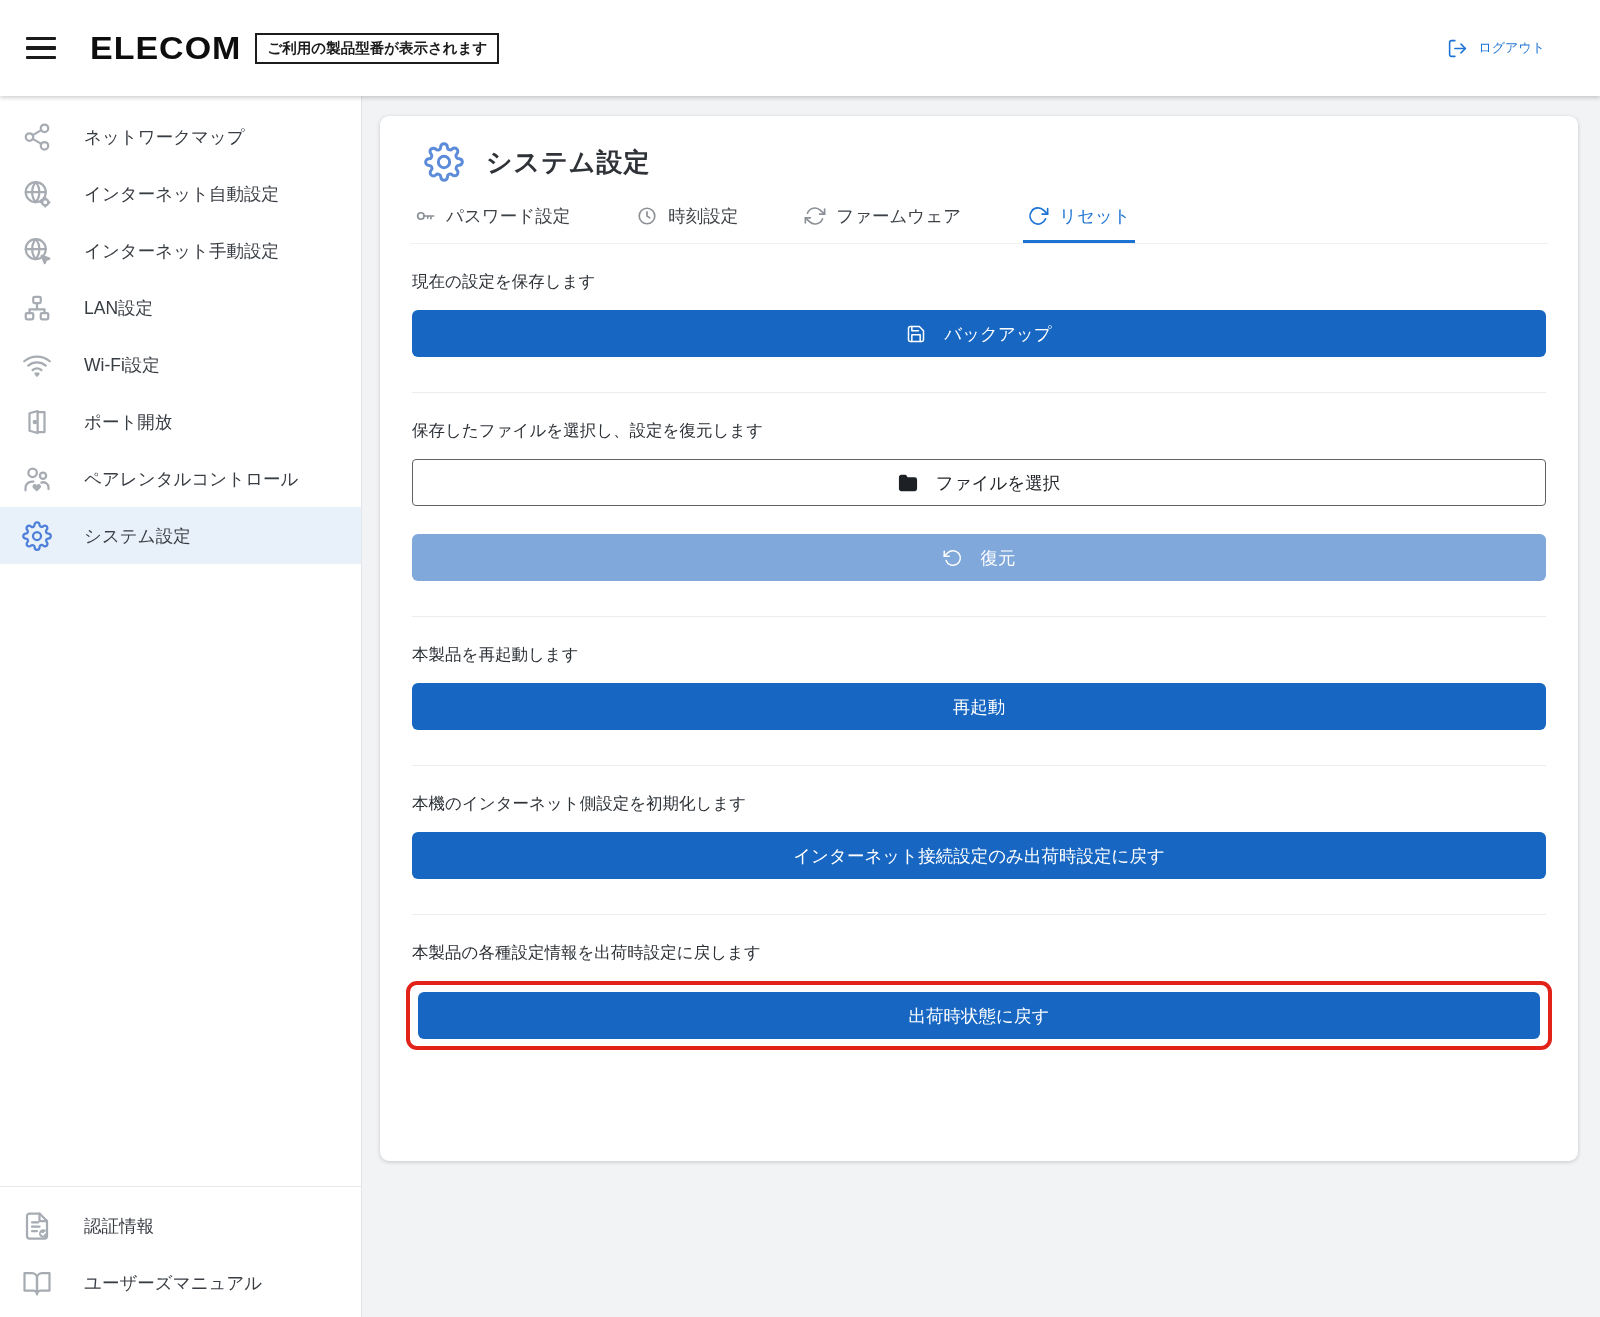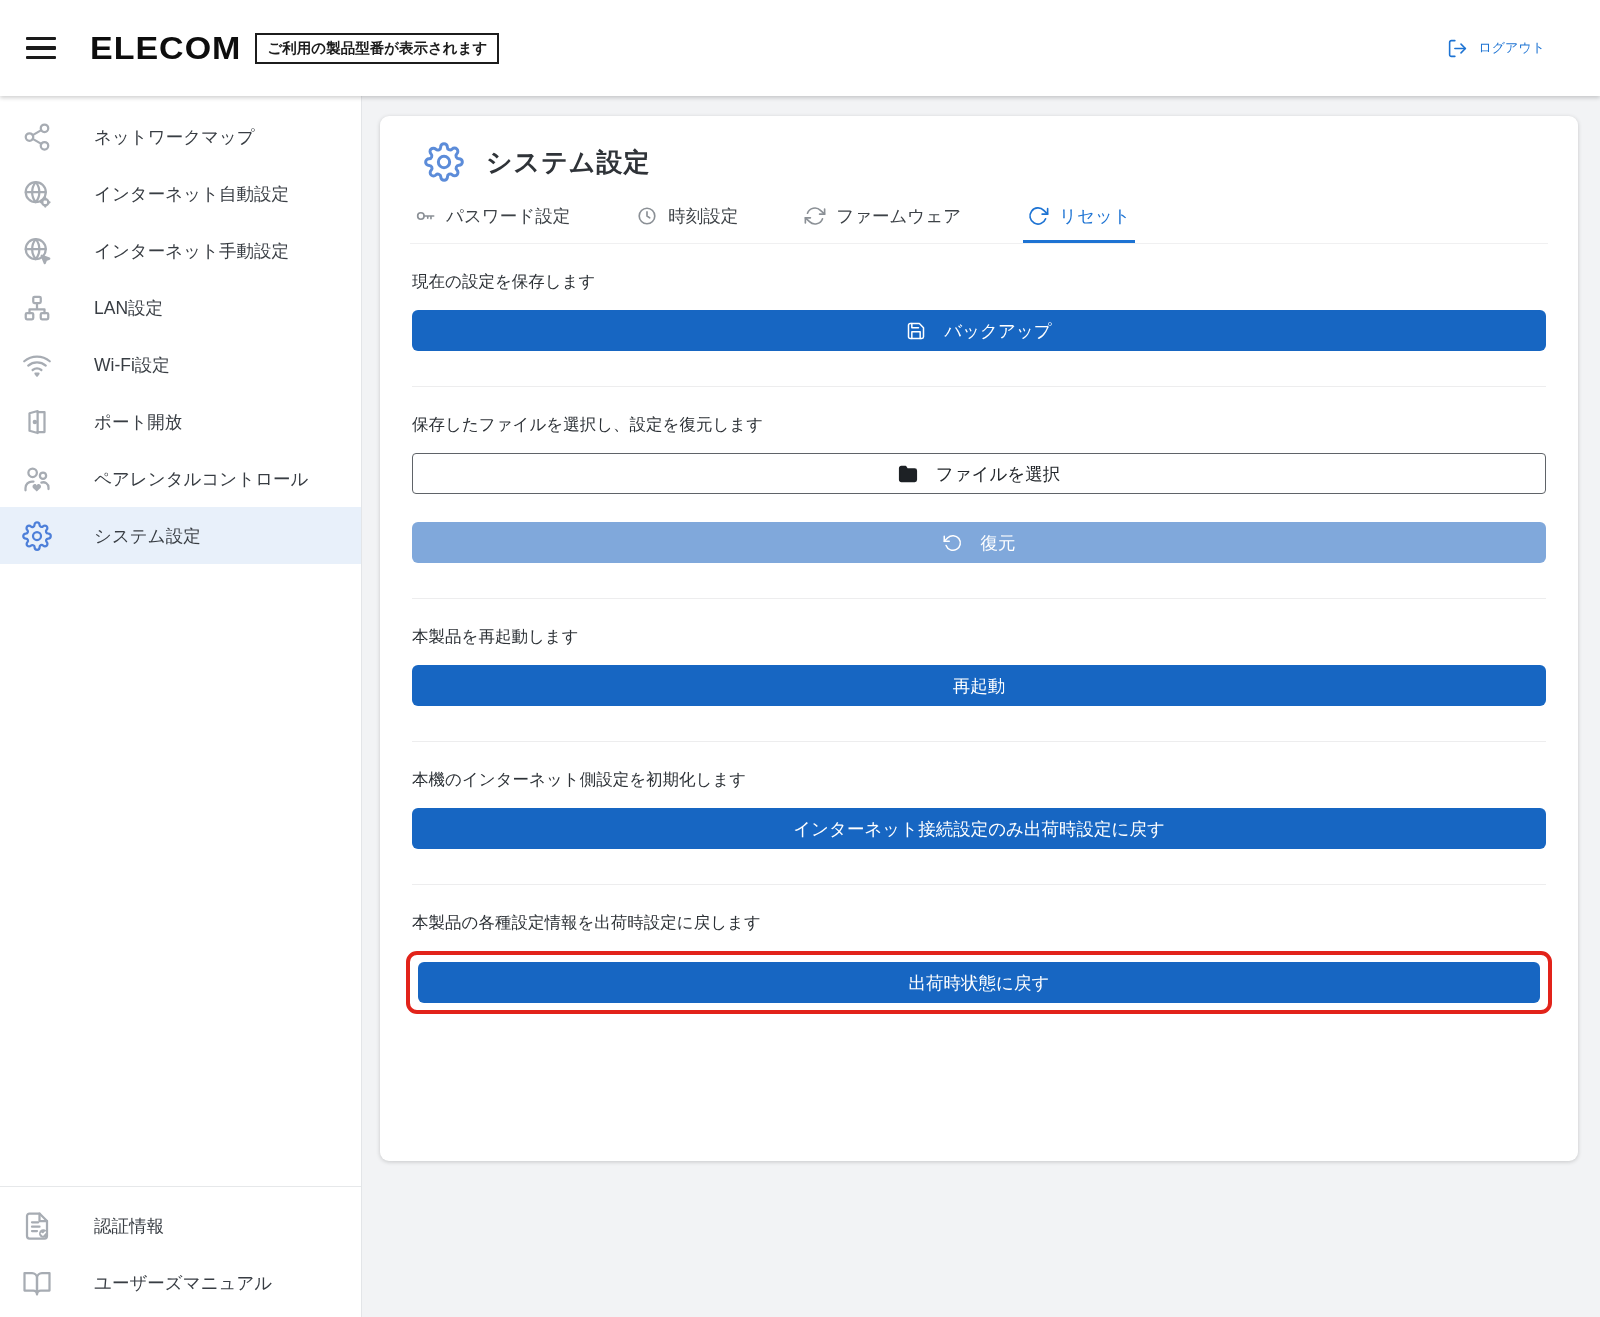--- a/index.html
+++ b/index.html
@@ -31,21 +31,21 @@
   .body-row { flex:1; display:flex; min-height:0; }
 
   
   .sidebar { width:362px; background:#ffffff; border-right:1px solid #e3e5e8;
     display:flex; flex-direction:column; padding-top:12px; }
   .nav-item { display:flex; align-items:center; height:57px; padding-left:20px;
     cursor:pointer; background:transparent; }
   .nav-item .nicon { width:34px; height:34px; display:flex; align-items:center; justify-content:center;
     color:#a7acb3; flex-shrink:0; }
   .nav-item .nicon svg { width:30px; height:30px; }
-  .nav-item .nlabel { margin-left:40px; font-size:17.5px; color:#383d43;text-align:right; }
+  .nav-item .nlabel { margin-left:30px; font-size:17.5px; color:#383d43;text-align:right; }
   .nav-item.active { background:#e8f0fa; }
   .nav-item.active .nicon { color:#4d7fd9; }
   .nav-bottom { margin-top:auto; padding-bottom:6px; }
   .nav-divider { height:1px; background:#e6e8ea; margin-bottom:10px; }
 
   
   .content { flex:1; padding:20px 22px 0 18px; }
   .card { background:#ffffff; border-radius:9px; box-shadow:0 1px 4px rgba(0,0,0,.18);
     height:1045px; padding:26px 30px 0 30px; }
 
@@ -57,21 +57,21 @@
     border-bottom:1px solid #f0f0f1; }
   .tab { display:flex; align-items:center; gap:10px; padding:8px 4px 12px 4px;
     font-size:17.5px; color:#3d4247; cursor:pointer; background:none; border:none;
     font-family:inherit; border-bottom:3px solid transparent; }
   .tab svg { width:22px; height:22px; color:#8b9096; }
   .tab.active { color:#1d73d3; border-bottom-color:#1d73d3; }
   .tab.active svg { color:#1d73d3; }
 
   .section { padding:0 2px; }
   .section-label { font-size:16.5px; color:#2c3136; margin:27px 0 17px 0; }
-  .btn { width:100%; height:41px; border:none; border-radius:6px; cursor:pointer;
+  .btn { width:100%; height:47px; border:none; border-radius:6px; cursor:pointer;
     display:flex; align-items:center; justify-content:center; gap:18px;
     font-size:17.5px; font-family:inherit; }
   .btn svg { width:20px; height:20px; }
   .btn-primary { background:#1766c2; color:#ffffff; }
   .btn-disabled { background:#80a8db; color:#ffffff; cursor:default; }
   .btn-outline { background:#ffffff; color:#24282c; border:1.5px solid #5f6368;
     border-radius:4px; }
   .btn-outline svg { color:#1d2125; }
   .restore-gap { height:28px; }
   .hr { height:1px; background:#ededee; margin-top:35px; }

